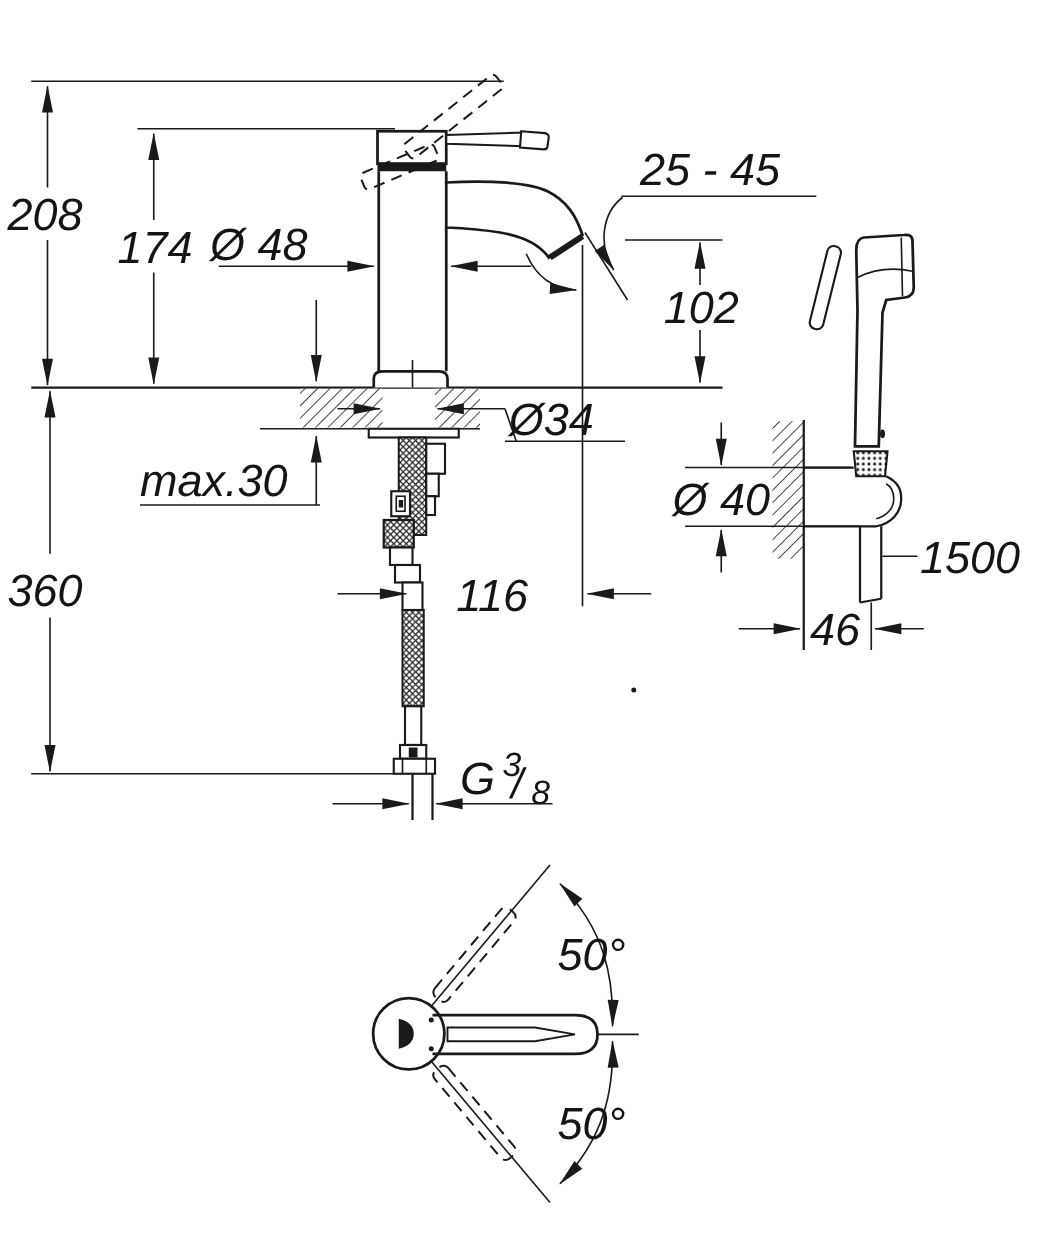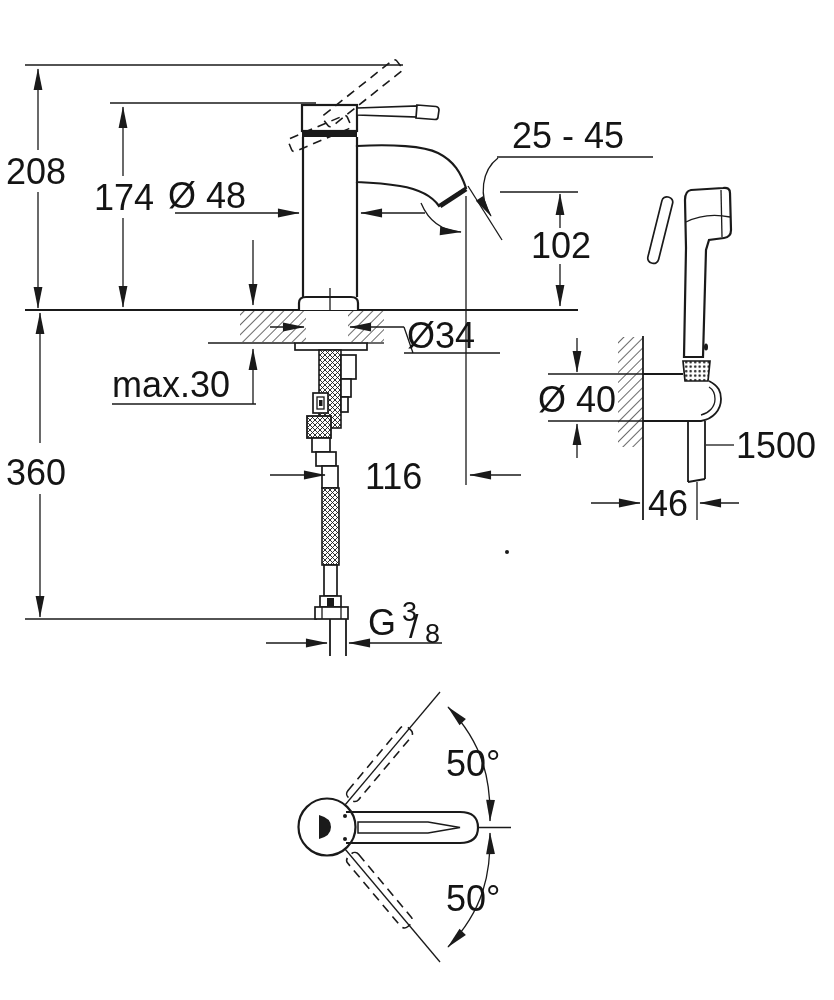--- a/index.html
+++ b/index.html
@@ -1,16 +1,16 @@
 <!DOCTYPE html>
 <html><head>
 <meta charset="utf-8">
 <style>
   html,body{margin:0;padding:0;background:#ffffff;}
-  .page{width:834px;height:1000px;background:#ffffff;position:relative;overflow:hidden;}
+  .page{width:834px;height:1000px;background:#ffffff;position:relative;overflow:hidden;font-style:italic;}
   svg{display:block;}
   text.dim{font-family:"Liberation Sans",sans-serif;font-size:36px;fill:#141414;}
   text.dim-sm{font-family:"Liberation Sans",sans-serif;font-size:27px;fill:#141414;}
   text.dim-slash{font-family:"Liberation Sans",sans-serif;font-size:34px;fill:#141414;}
   .thin{stroke:#1a1a1a;stroke-width:1.3;fill:none;}
   .med{stroke:#1a1a1a;stroke-width:1.8;fill:none;}
   .thick{stroke:#1a1a1a;stroke-width:2.2;fill:none;}
   .thickw{stroke:#1a1a1a;stroke-width:2.2;fill:#ffffff;}
   .medw{stroke:#1a1a1a;stroke-width:1.7;fill:#ffffff;}
   .dash{stroke:#1a1a1a;stroke-width:1.6;fill:none;stroke-dasharray:9 6;}

